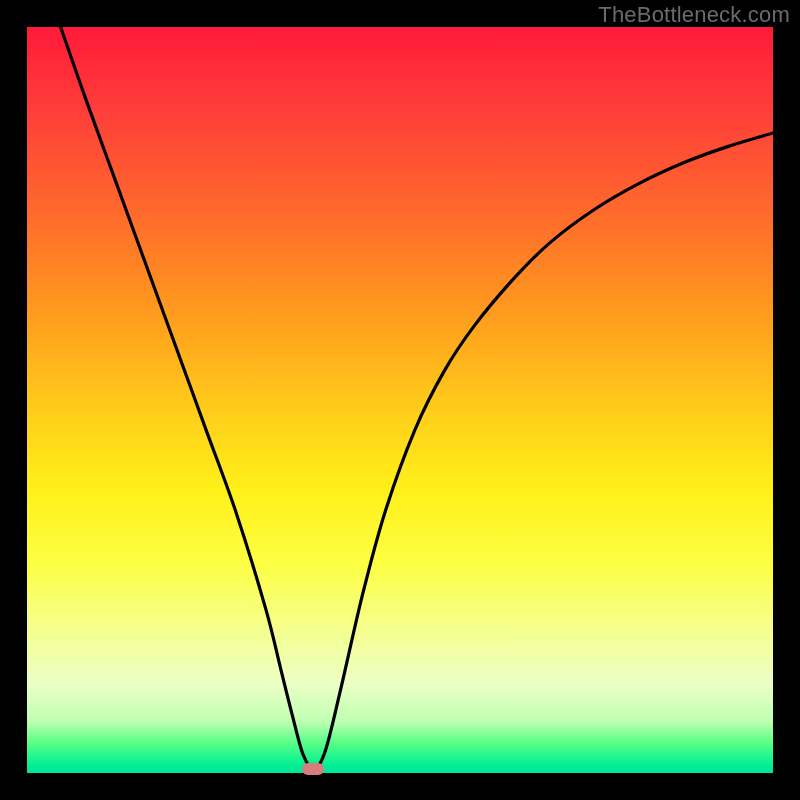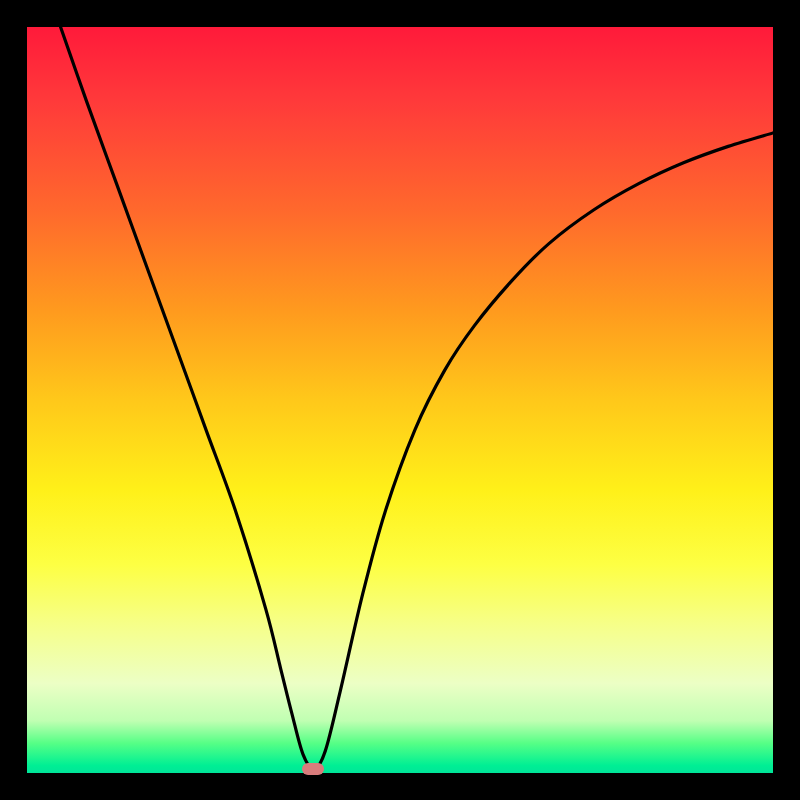--- a/index.html
+++ b/index.html
@@ -54,19 +54,20 @@
     height: 12px;
     background: #d97c7c;
     border-radius: 6px;
     transform: translate(-50%, -50%);
   }
 </style>
 </head>
 <body>
 
 <div class="frame">
+  <div class="watermark">TheBottleneck.com</div>
   <div class="plot-area">
     <svg class="curve" viewBox="0 0 746 746" preserveAspectRatio="none">
       <path id="curve-path" fill="none" stroke="#000" stroke-width="3.2" stroke-linejoin="round" stroke-linecap="round" d="M 33.57 0.00 C 37.92 12.43, 50.36 48.49, 59.68 74.60 C 69.00 100.71, 79.57 129.31, 89.52 156.66 C 99.47 184.01, 109.41 211.37, 119.36 238.72 C 129.31 266.07, 139.25 293.43, 149.20 320.78 C 159.15 348.13, 169.09 375.49, 179.04 402.84 C 188.99 430.19, 198.93 455.06, 208.88 484.90 C 218.83 514.74, 231.26 555.77, 238.72 581.88 C 246.18 607.99, 249.29 624.15, 253.64 641.56 C 257.99 658.97, 261.10 672.02, 264.83 686.32 C 268.56 700.62, 272.29 718.03, 276.02 727.35 C 279.75 736.67, 283.48 742.89, 287.21 742.27 C 290.94 741.65, 294.05 736.67, 298.40 723.62 C 302.75 710.57, 307.10 690.05, 313.32 663.94 C 319.54 637.83, 328.24 596.80, 335.70 566.96 C 343.16 537.12, 349.38 512.25, 358.08 484.90 C 366.78 457.55, 377.97 426.46, 387.92 402.84 C 397.87 379.22, 407.81 360.57, 417.76 343.16 C 427.71 325.75, 436.41 313.32, 447.60 298.40 C 458.79 283.48, 472.47 267.32, 484.90 253.64 C 497.33 239.96, 508.52 228.15, 522.20 216.34 C 535.88 204.53, 552.04 192.72, 566.96 182.77 C 581.88 172.82, 596.80 164.49, 611.72 156.66 C 626.64 148.83, 641.56 141.99, 656.48 135.77 C 671.40 129.56, 686.32 124.33, 701.24 119.36 C 716.16 114.39, 738.54 108.17, 746.00 105.93"></path>
     </svg>
     <div id="min-marker" class="marker" style="left: 285.718px; top: 742.27px;"></div>
   </div>
 </div>
 
 </body></html>

